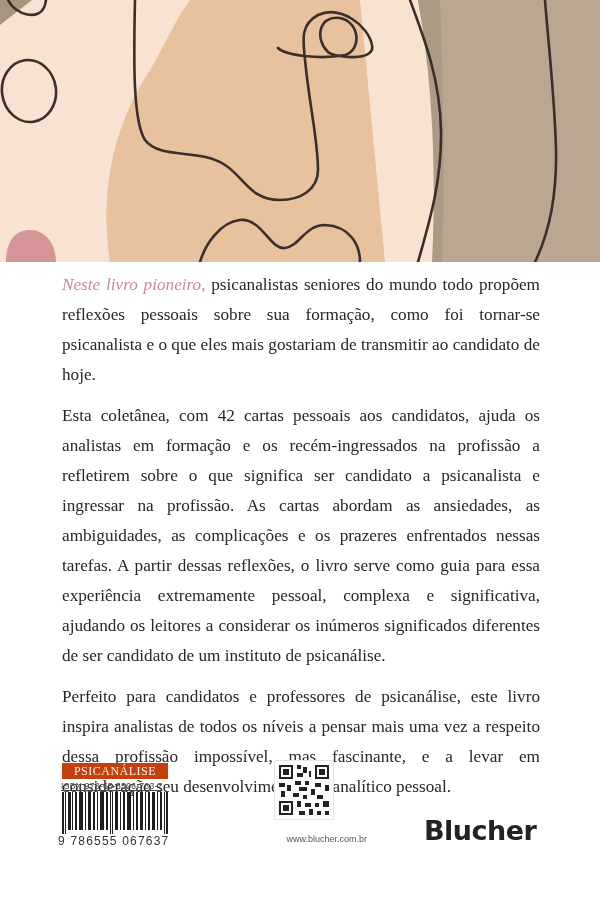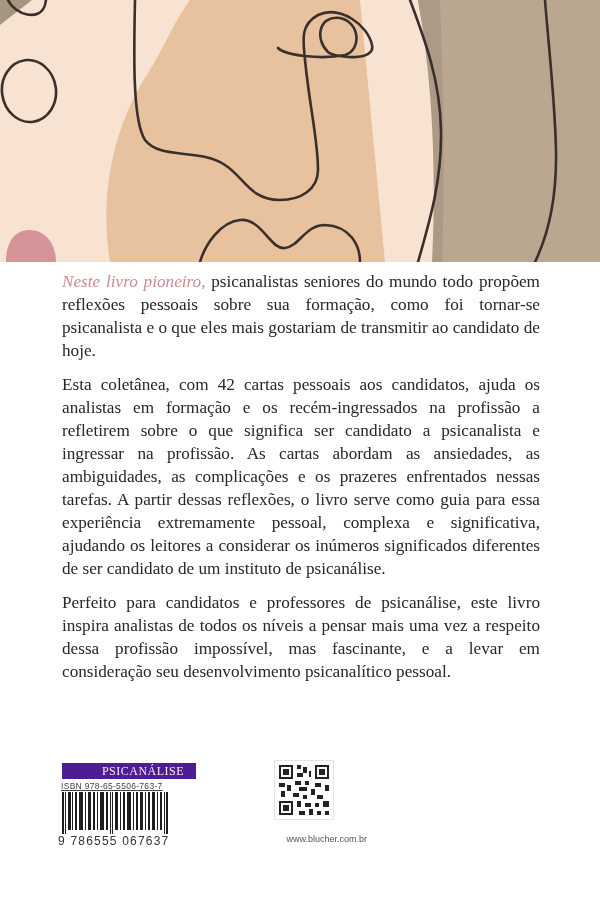--- a/index.html
+++ b/index.html
@@ -2,33 +2,33 @@
 <html><head>
   <meta charset="utf-8">
   <style>
     html, body { margin: 0; padding: 0; background: #ffffff; }
     body { width: 600px; height: 911px; position: relative; overflow: hidden; }
     .art { position: absolute; left: 0; top: 0; width: 600px; height: 262px; }
     .art svg { display: block; }
     .text-col {
       position: absolute; left: 62px; top: 270px; width: 478px;
       font-family: "Liberation Serif", "DejaVu Serif", serif;
-      font-size: 17.2px; line-height: 23px; color: #2b2523;
+      font-size: 17.2px; line-height: 30px; color: #2b2523;
       text-align: justify;
       hyphens: manual;
     }
     .text-col p { margin: 0 0 11px 0; text-indent: 0; }
     .lead { color: #c98b92; font-style: italic; }
     .footer { position: absolute; left: 0; top: 0; width: 600px; height: 911px; pointer-events: none; }
     .footer > * { pointer-events: auto; }
     .category {
       position: absolute; left: 62px; top: 763px; width: 106px; height: 16px;
-      background: #4c1d95; color: #fbeeee;
+      background: #c2410c; color: #fbeeee;
       font-family: "Liberation Serif", serif; font-size: 12px; letter-spacing: 0.5px;
-      text-align: center; line-height: 16px; padding-left: 28px;
+      text-align: center; line-height: 16px;
     }
     .isbn-label {
       position: absolute; left: 61px; top: 781px; width: 120px;
       font-family: "Liberation Sans", sans-serif; font-size: 8.5px; color: #444;
       letter-spacing: 0.3px; white-space: nowrap; text-decoration: underline;
     }
     .barcode { position: absolute; left: 62px; top: 792px; width: 106px; height: 42px; }
     .barcode-digits {
       position: absolute; left: 58px; top: 834px; width: 130px;
       font-family: "Liberation Sans", sans-serif; font-size: 12px; color: #333;
@@ -147,13 +147,14 @@
         <rect x="15" y="21" width="3" height="2"></rect>
       <rect x="20" y="21" width="2" height="2"></rect>
         <rect x="24" y="20" width="3" height="3"></rect>
         <rect x="12" y="25" width="3" height="2"></rect>
       <rect x="17" y="24" width="2" height="3"></rect>
         <rect x="21" y="25" width="2" height="2"></rect>
         <rect x="25" y="25" width="2" height="2"></rect>
     </g>
   </svg>
   <div class="url">www.blucher.com.br</div>
+  <div class="brand">Blucher</div>
 </div>
 
 </body></html>

